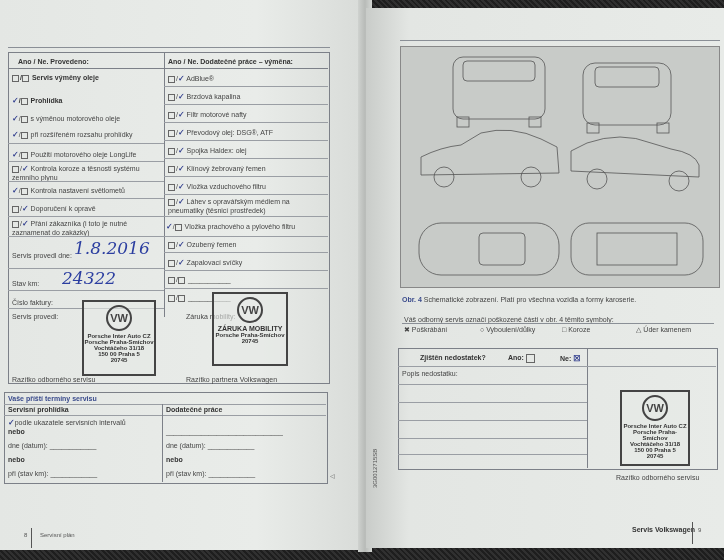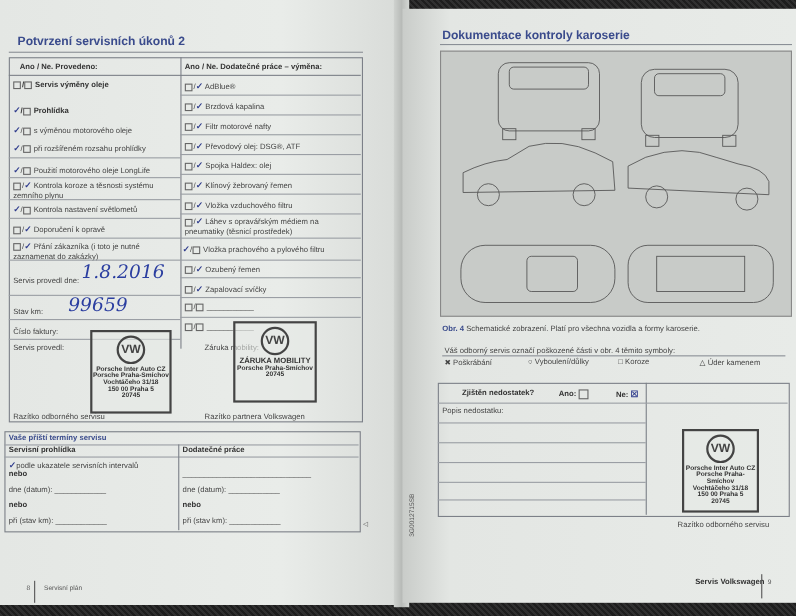--- a/index.html
+++ b/index.html
@@ -24,21 +24,20 @@
   .small{position:absolute;font-size:6px;color:#555;white-space:nowrap;}
   .figure{position:absolute;left:400px;top:46px;width:318px;height:240px;background:#c8cbc8;border:1px solid #888;}
   .carsvg{position:absolute;left:0;top:0;}
 </style>
 </head>
 <body>
 
 <div class="bg-dark"></div>
 
 <div class="page page-left">
-  <div class="title" style="left:16px;top:32px;">Potvrzení servisních úkonů 2</div>
   <div class="title-rule" style="left:8px;top:47px;width:322px;"></div>
 
   <div class="tbl" style="left:8px;top:52px;width:320px;height:330px;"></div>
   <div class="vline" style="left:164px;top:52px;height:265px;"></div>
 
   <div class="cell bold" style="left:18px;top:58px;">Ano / Ne. Provedeno:</div>
   <div class="cell bold" style="left:168px;top:58px;">Ano / Ne. Dodatečné práce – výměna:</div>
   <div class="hline" style="left:8px;top:68px;width:320px;background:#7c8088;"></div>
 
   <div class="cell bold" style="left:12px;top:74px;"><span class="cb"></span>/<span class="cb"></span> <span>Servis výměny oleje</span></div>
@@ -79,21 +78,21 @@
   <div class="cell" style="left:168px;top:258px;"><span class="cb"></span>/<span class="tick">✓</span> <span>Zapalovací svíčky</span></div>
   <div class="hline" style="left:164px;top:270px;width:164px;"></div>
   <div class="cell" style="left:168px;top:276px;"><span class="cb"></span>/<span class="cb"></span> <span>___________</span></div>
   <div class="hline" style="left:164px;top:288px;width:164px;"></div>
   <div class="cell" style="left:168px;top:294px;"><span class="cb"></span>/<span class="cb"></span> <span>___________</span></div>
 
   <div class="cell" style="left:12px;top:252px;">Servis provedl dne:</div>
   <div class="hand" style="left:74px;top:238px;">1.8.2016</div>
   <div class="hline" style="left:8px;top:268px;width:156px;"></div>
   <div class="cell" style="left:12px;top:280px;">Stav km:</div>
-  <div class="hand" style="left:62px;top:268px;">99659</div>
+  <div class="hand" style="left:62px;top:268px;">24322</div>
   <div class="hline" style="left:8px;top:290px;width:156px;"></div>
   <div class="cell" style="left:12px;top:299px;">Číslo faktury:</div>
   <div class="hline" style="left:8px;top:308px;width:156px;"></div>
   <div class="cell" style="left:12px;top:313px;">Servis provedl:</div>
   <div class="cell" style="left:186px;top:313px;">Záruka mobility:</div>
 
   <div class="stamp" style="left:82px;top:300px;width:70px;height:72px;">
     <div class="vw">VW</div>
     <div>Porsche Inter Auto CZ</div>
     <div>Porsche Praha-Smíchov</div>
@@ -130,21 +129,20 @@
   <div class="small" style="left:330px;top:472px;">◁</div>
 
   <div class="small" style="left:24px;top:532px;">8</div>
   <div class="vline" style="left:31px;top:528px;height:20px;background:#555;"></div>
   <div class="small" style="left:40px;top:532px;">Servisní plán</div>
 </div>
 
 <div class="spine"></div>
 
 <div class="page page-right">
-  <div class="title" style="left:36px;top:18px;">Dokumentace kontroly karoserie</div>
   <div class="title-rule" style="left:34px;top:32px;width:320px;"></div>
 </div>
 
 <div class="figure">
   <svg class="carsvg" width="318" height="240" viewBox="0 0 318 240">
     <g fill="none" stroke="#555" stroke-width="0.8">
 
       <rect x="52" y="10" width="92" height="62" rx="10"></rect>
       <rect x="62" y="14" width="72" height="20" rx="4"></rect>
       <rect x="56" y="70" width="12" height="10"></rect>

